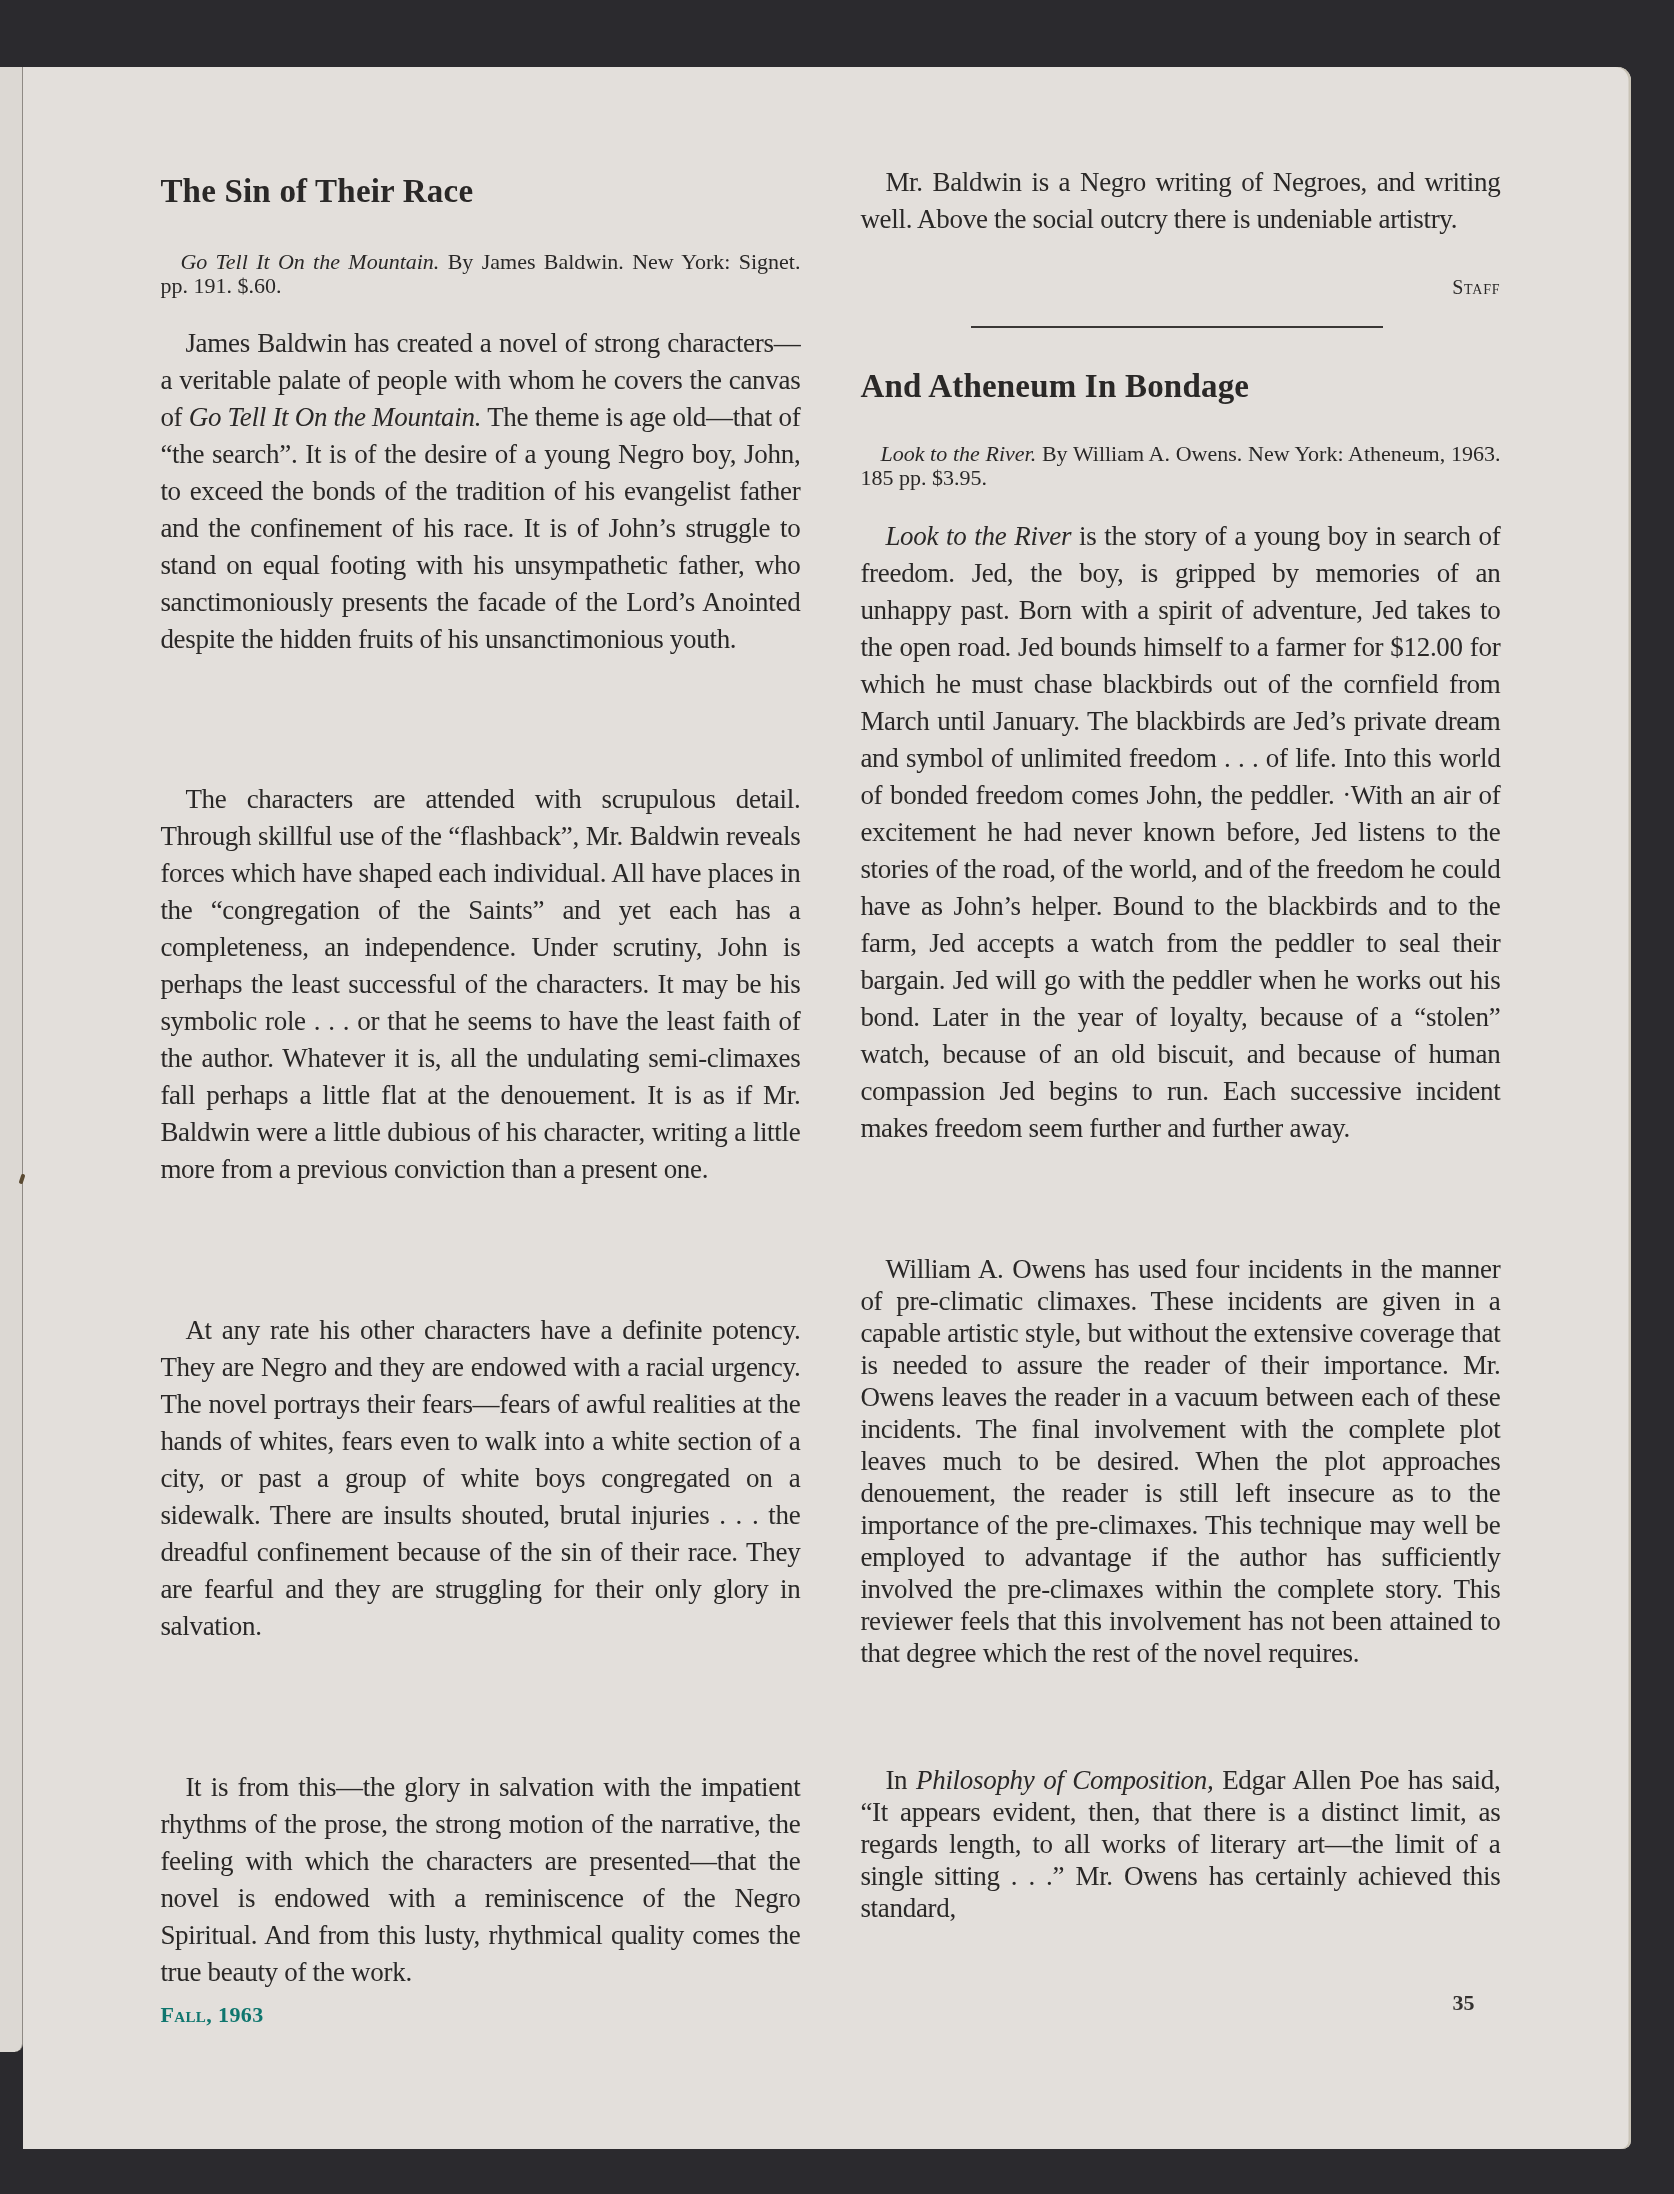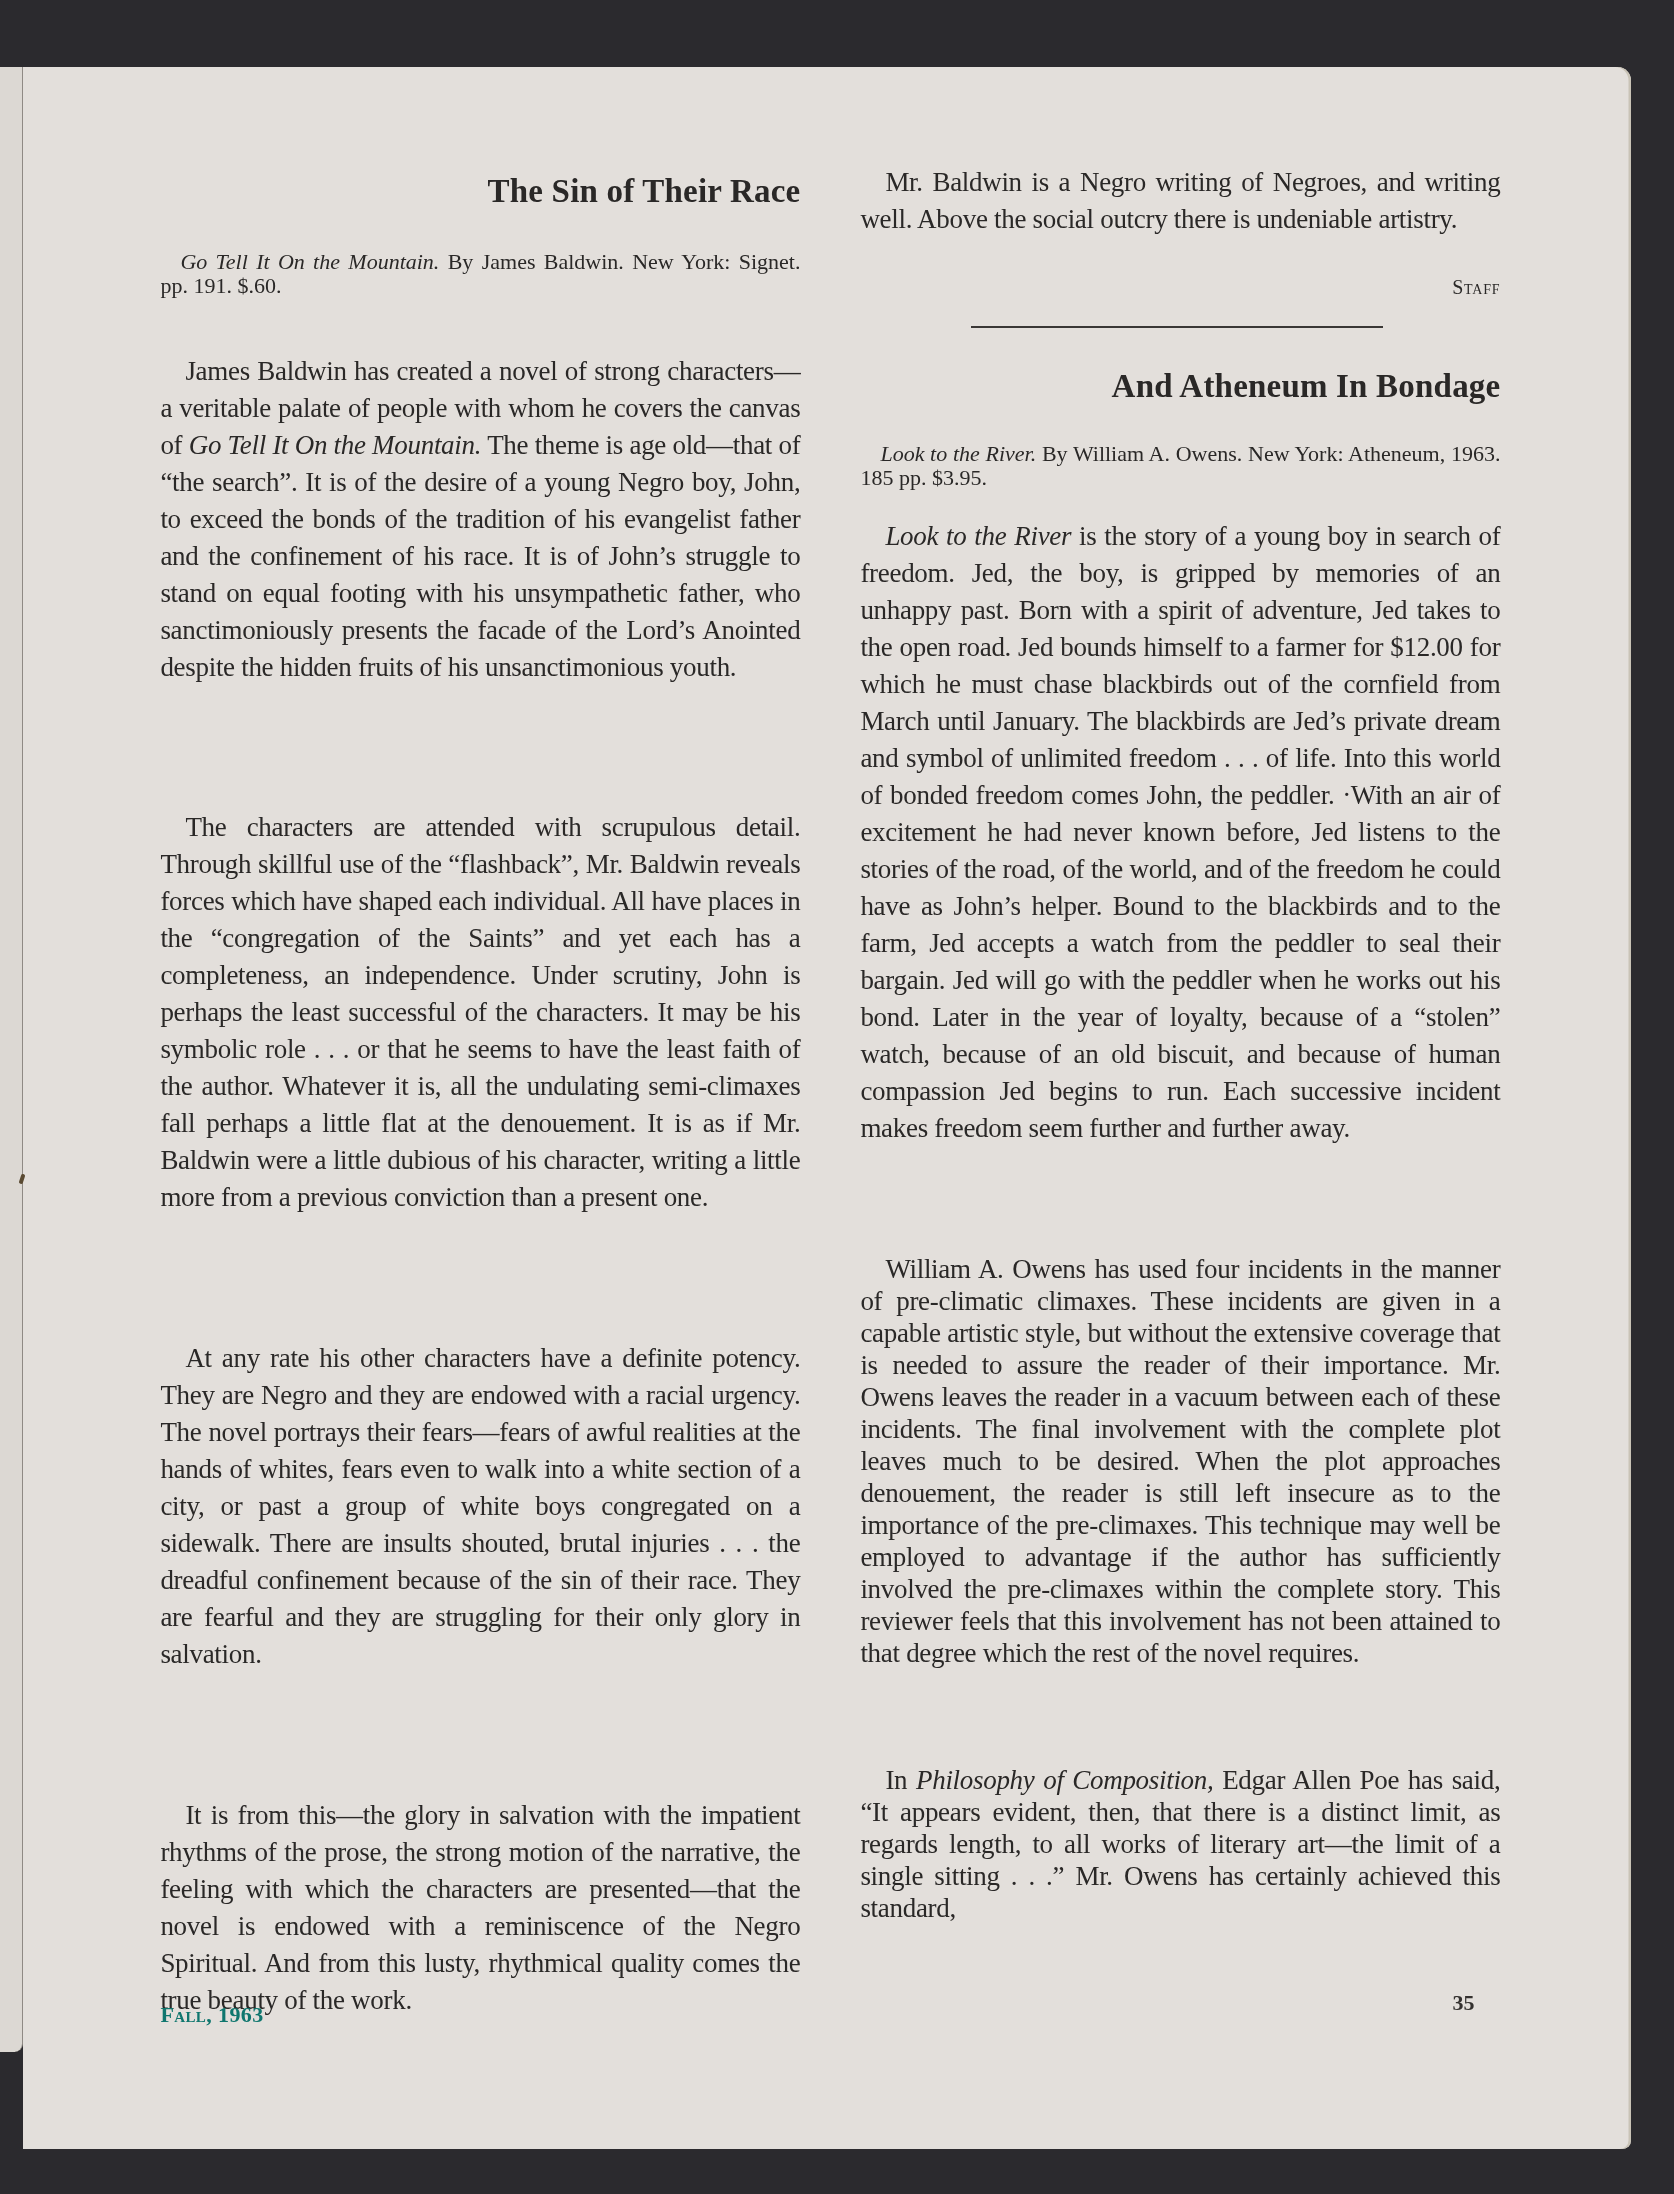--- a/index.html
+++ b/index.html
@@ -23,38 +23,38 @@
     border-top-right-radius: 13.4px;
     border-bottom-right-radius: 8.4px;
     box-shadow: inset -2.5px 0 0 #c9c3b6;
   }
   .col { position: absolute; top: 0; }
   .col-left { left: 137px; width: 640px; }
   .col-right { left: 837px; width: 640px; }
 
   .article-title {
     position: absolute; width: 100%;
-    text-align: right; font-weight: bold;
+    text-align: left; font-weight: bold;
     font-size: 33px; letter-spacing: 0.2px;
     color: #2a2827; margin: 0;
   }
   .citation {
     position: absolute; width: 100%;
     font-size: 22px; line-height: 24px;
     text-align: justify; text-align-last: left;
     text-indent: 20px; margin: 0;
   }
   .citation i { font-style: italic; }
   .body-para {
     position: absolute; width: 100%;
     font-size: 27px; text-align: justify;
     text-indent: 25px; margin: 0;
     letter-spacing: -0.3px; word-spacing: 0px;
   }
-  .lh-l { line-height: 37px; margin-top: 28px; }
+  .lh-l { line-height: 37px; }
   .lh-r { line-height: 37px; }
   .lh-r2 { line-height: 32px; }
   .body-para i { font-style: italic; }
 
   .signature {
     position: absolute; right: 0; font-size: 20px; letter-spacing: 0.8px;
     font-variant: small-caps; font-weight: normal;
   }
   .separator {
     position: absolute; left: 111px; width: 412px; height: 0;

